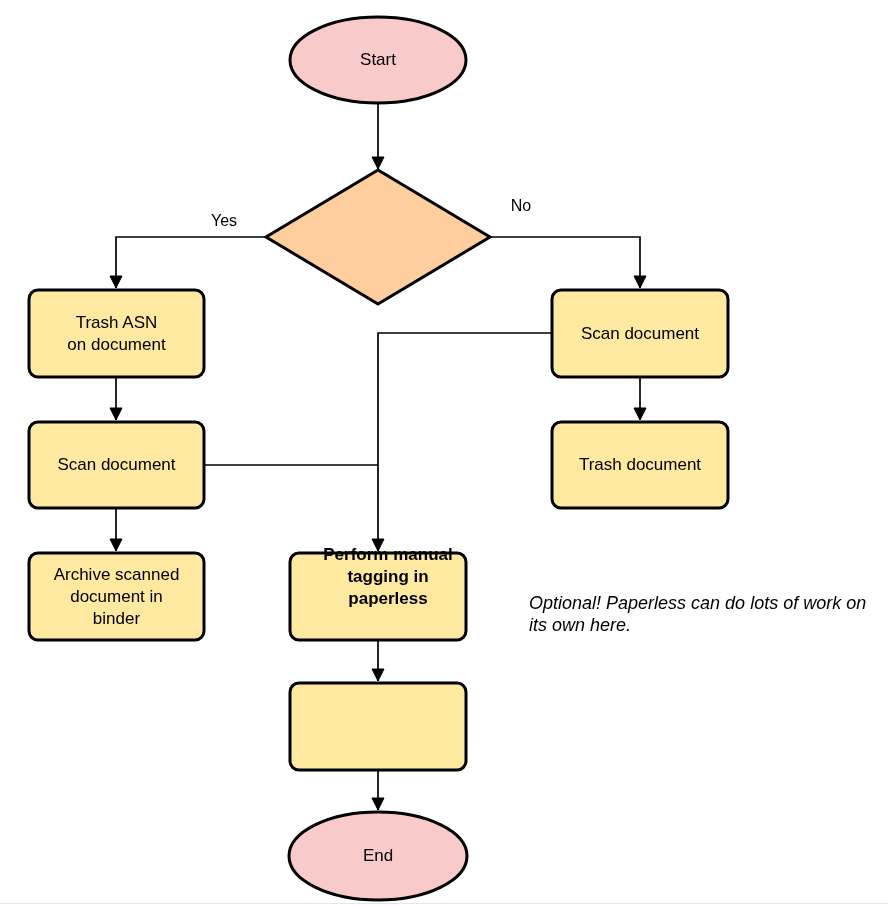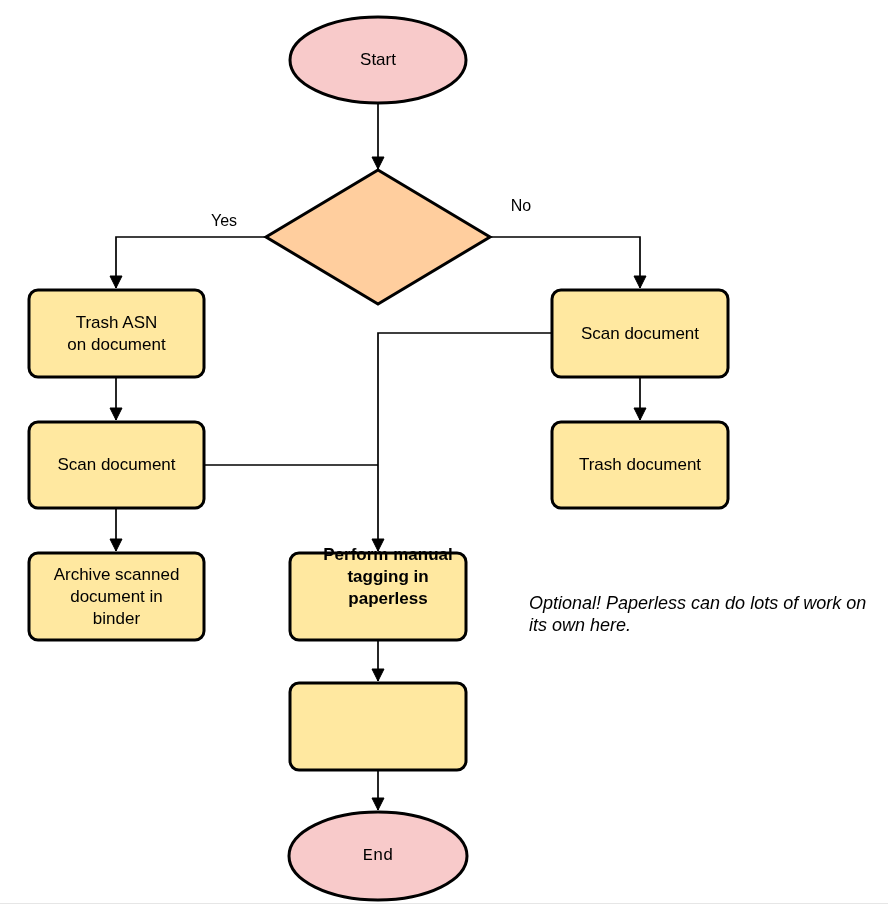--- a/index.html
+++ b/index.html
@@ -100,21 +100,21 @@
 on document</div>
   <div class="node-label" style="left:29px;  top:422px; width:175px; height:86px;">Scan document</div>
   <div class="node-label" style="left:29px;  top:553px; width:175px; height:87px;">Archive scanned
 document in
 binder</div>
   <div class="node-label" style="left:552px; top:290px; width:176px; height:87px;">Scan document</div>
   <div class="node-label" style="left:552px; top:422px; width:176px; height:86px;border-radius:17px;">Trash document</div>
   <div class="node-label" style="left:290px; top:533px; width:196px; height:87px;font-weight:bold;">Perform manual
 tagging in
 paperless</div>
-  <div class="node-label" style="left:289px; top:812px; width:178px; height:88px;font-family:Liberation Mono, monospace;">End</div>
+  <div class="node-label" style="left:289px; top:812px; width:178px; height:88px;">End</div>
 
   <div class="edge-label" style="left:224px; top:221px;">Yes</div>
   <div class="edge-label" style="left:521px; top:206px;">No</div>
 
   <div class="annotation">Optional! Paperless can do lots of work on
 its own here.</div>
 
   <div class="bottom-divider"></div>
 </div>
 

